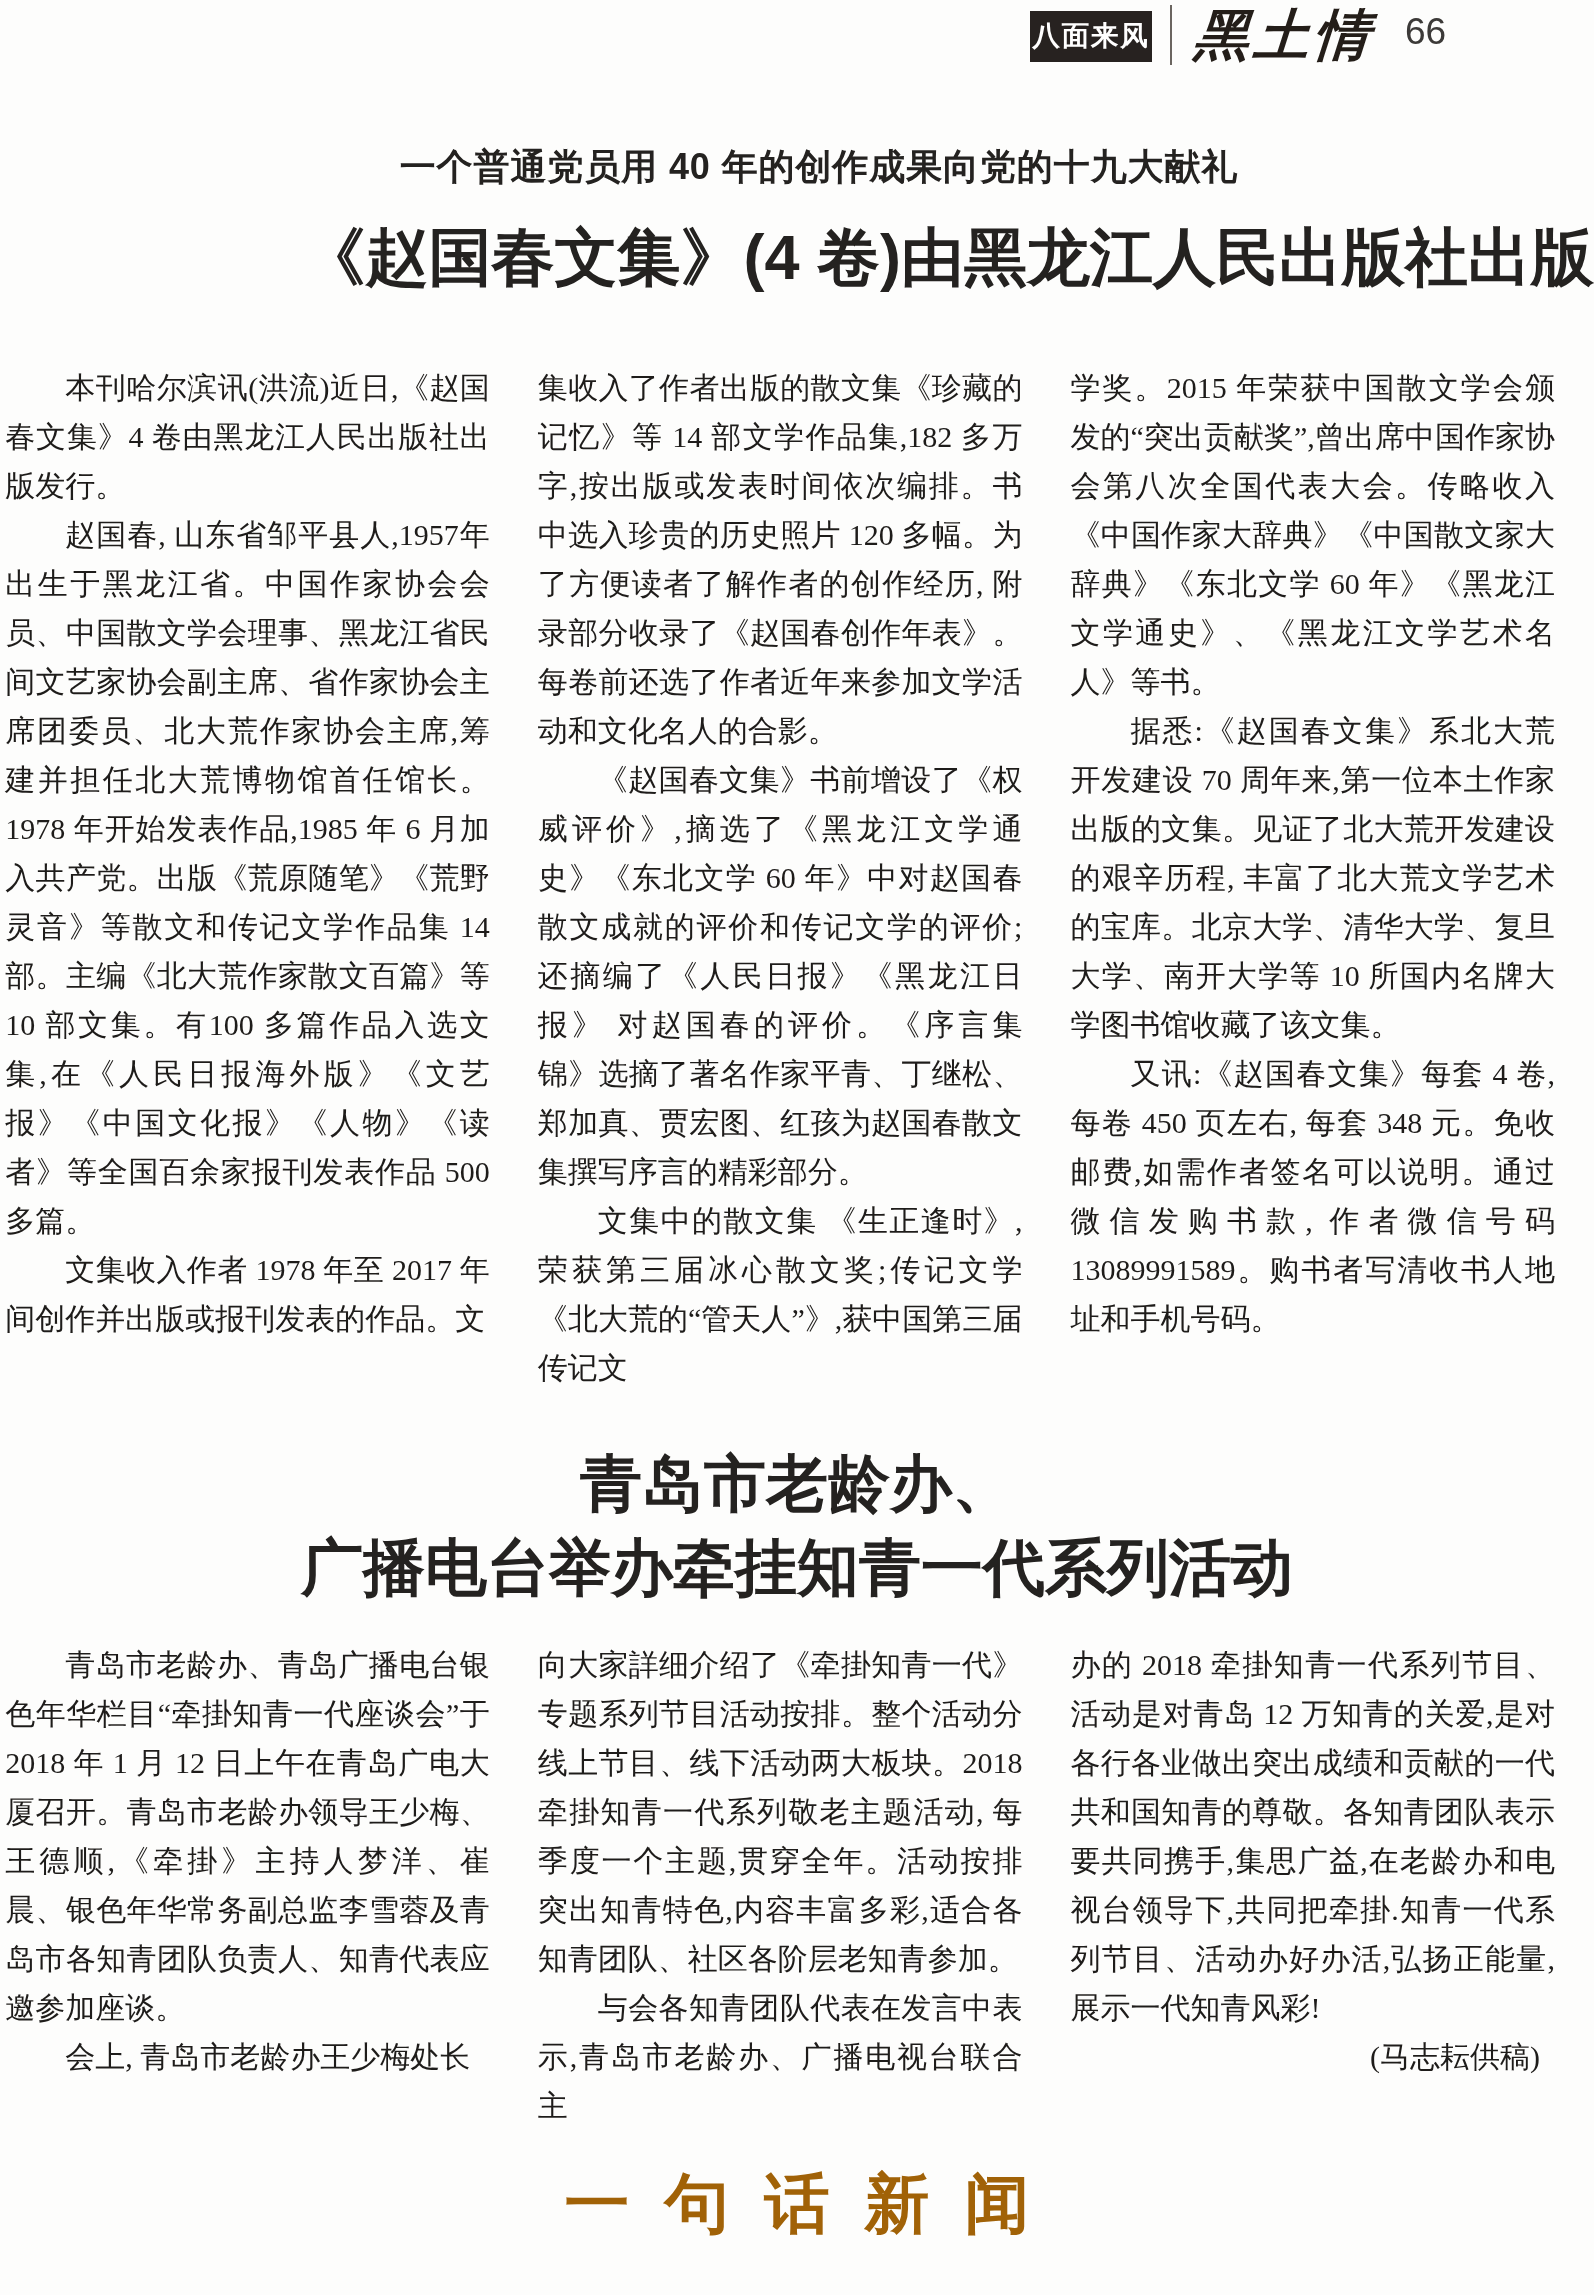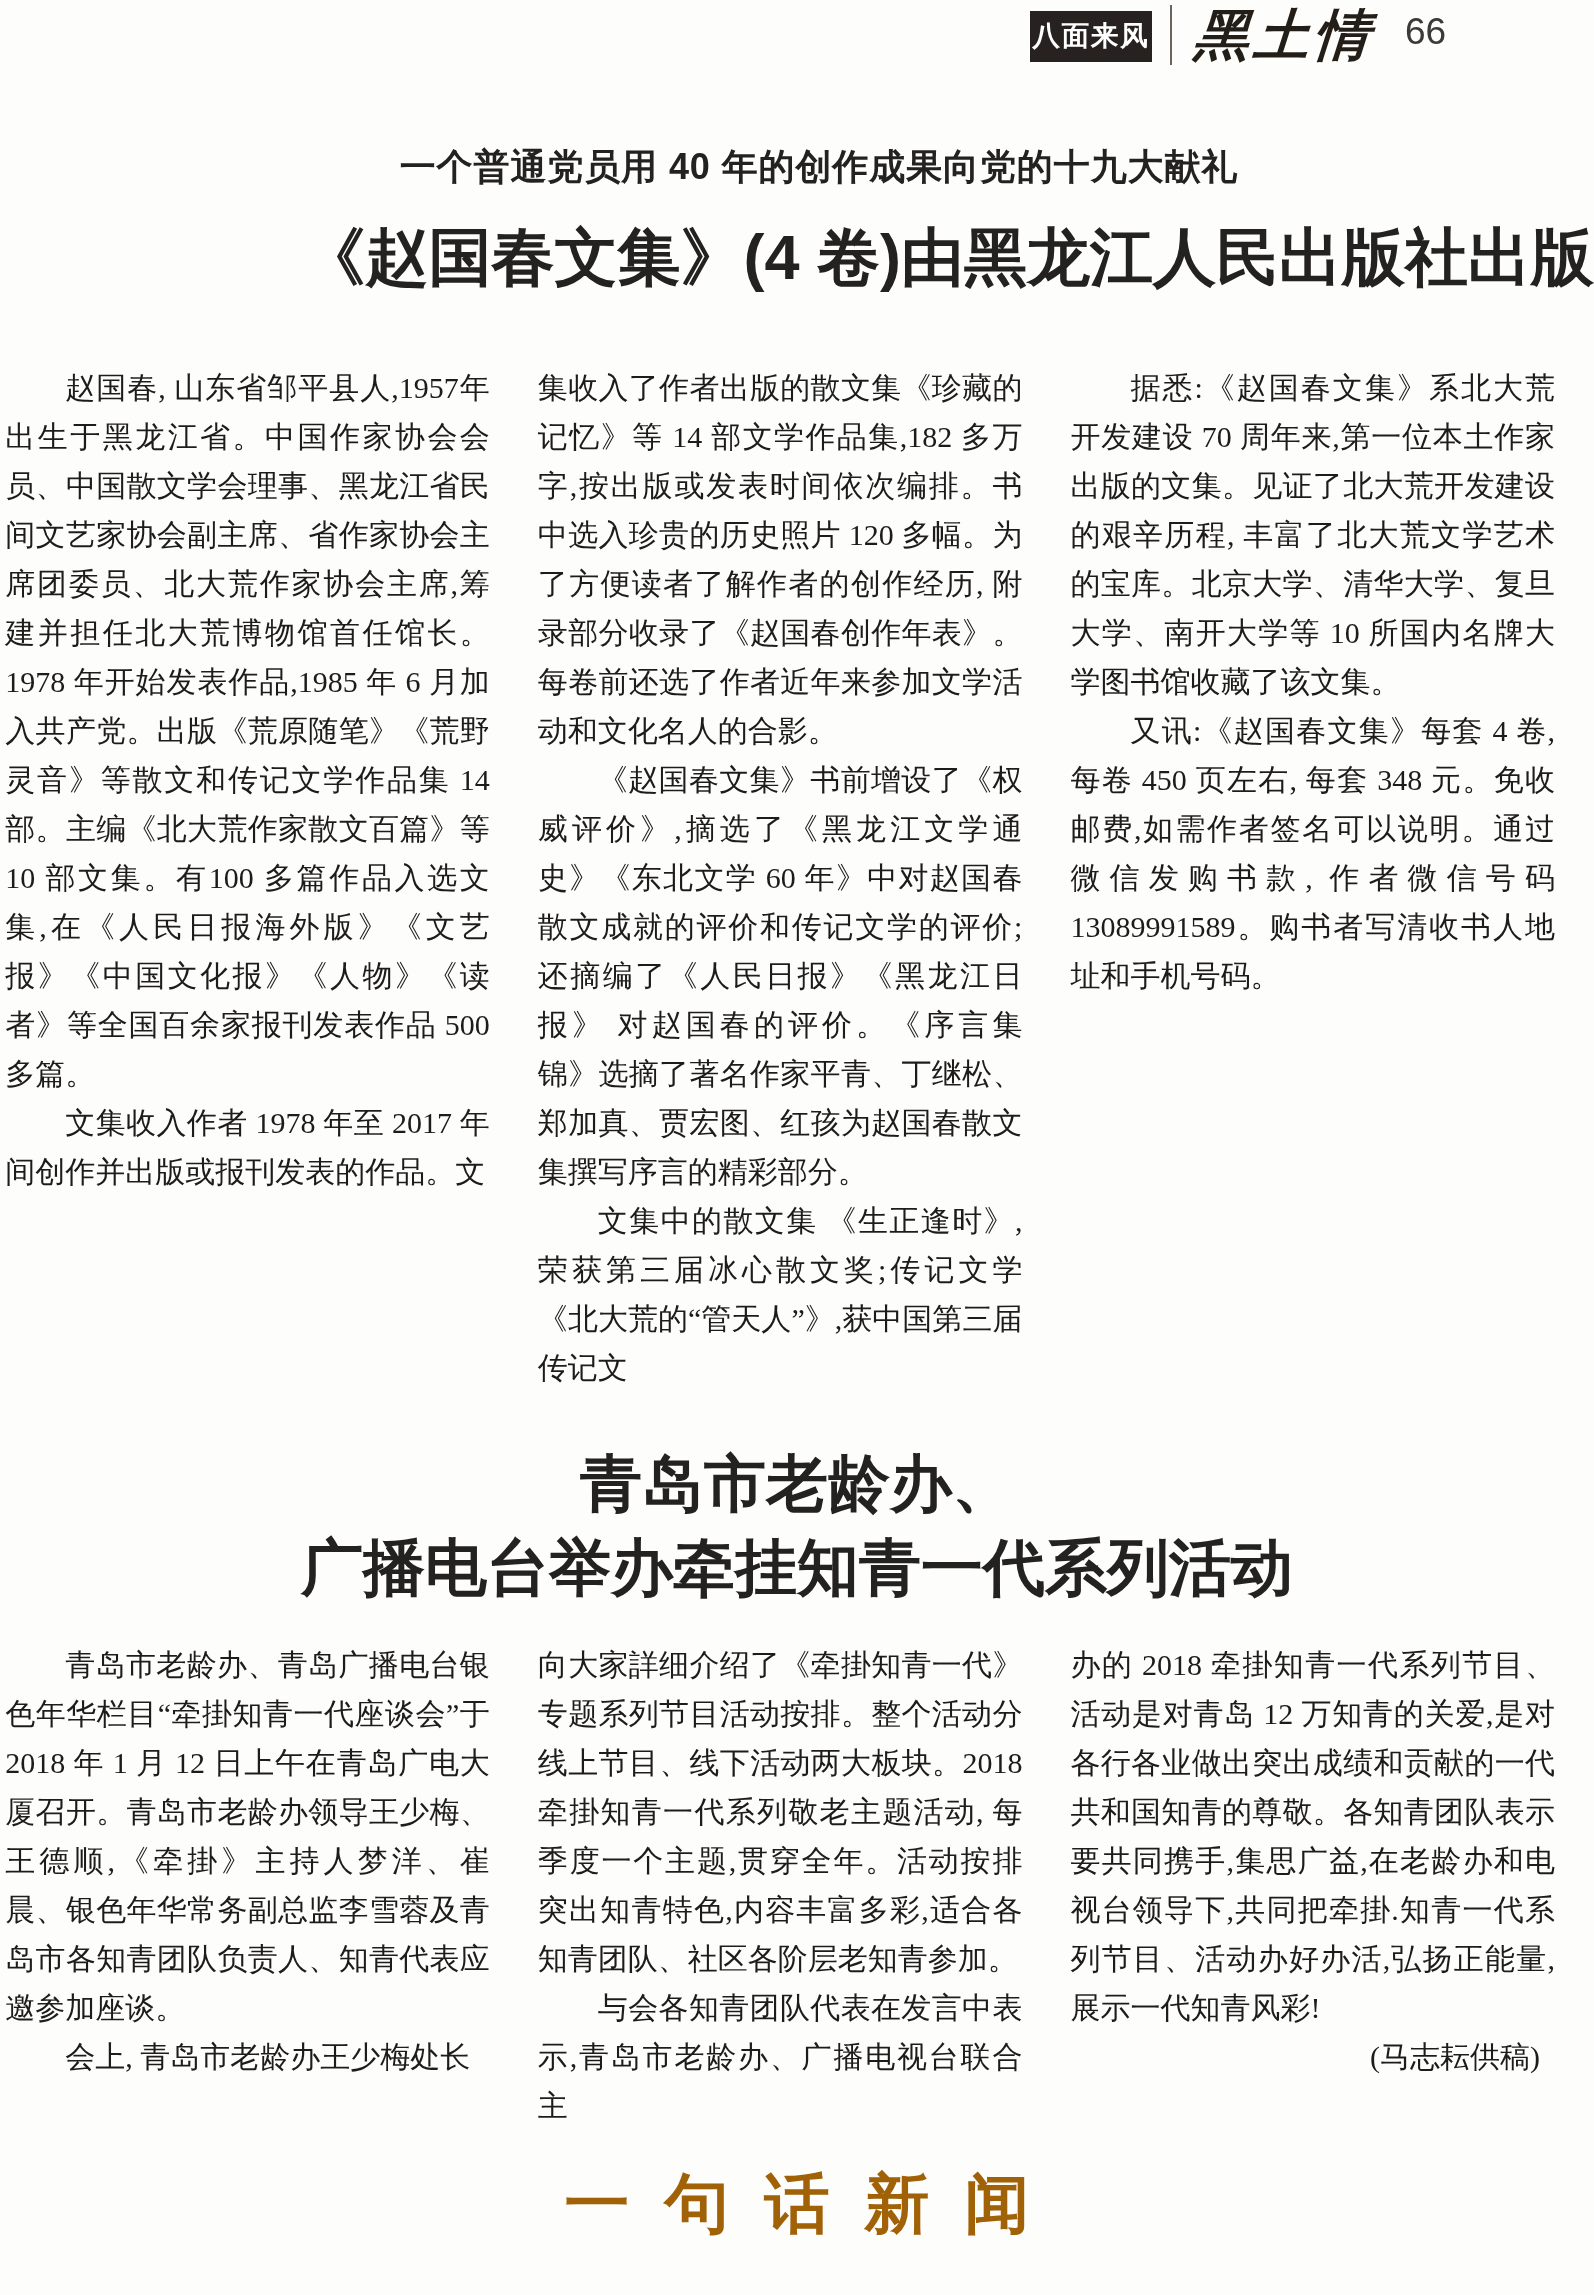--- a/index.html
+++ b/index.html
@@ -79,29 +79,31 @@
     <div class="mast-logo">黑土情</div>
     <div class="page-num">66</div>
   </div>
 
   <section>
     <div class="kicker">一个普通党员用 40 年的创作成果向党的十九大献礼</div>
     <h1 class="headline">《赵国春文集》(4 卷)由黑龙江人民出版社出版</h1>
 
     <div class="cols a1-cols">
       <div class="col">
+        <p class="ind">本刊哈尔滨讯(洪流)近日,《赵国春文集》4 卷由黑龙江人民出版社出版发行。</p>
         <p class="ind">赵国春, 山东省邹平县人,1957年出生于黑龙江省。中国作家协会会员、中国散文学会理事、黑龙江省民间文艺家协会副主席、省作家协会主席团委员、北大荒作家协会主席,筹建并担任北大荒博物馆首任馆长。1978 年开始发表作品,1985 年 6 月加入共产党。出版《荒原随笔》《荒野灵音》等散文和传记文学作品集 14 部。主编《北大荒作家散文百篇》等 10 部文集。有100 多篇作品入选文集,在《人民日报海外版》《文艺报》《中国文化报》《人物》《读者》等全国百余家报刊发表作品 500 多篇。</p>
         <p class="ind">文集收入作者 1978 年至 2017 年间创作并出版或报刊发表的作品。文</p>
       </div>
       <div class="col">
         <p>集收入了作者出版的散文集《珍藏的记忆》等 14 部文学作品集,182 多万字,按出版或发表时间依次编排。书中选入珍贵的历史照片 120 多幅。为了方便读者了解作者的创作经历, 附录部分收录了《赵国春创作年表》。每卷前还选了作者近年来参加文学活动和文化名人的合影。</p>
         <p class="ind">《赵国春文集》书前增设了《权威评价》,摘选了《黑龙江文学通史》《东北文学 60 年》中对赵国春散文成就的评价和传记文学的评价;还摘编了《人民日报》《黑龙江日报》 对赵国春的评价。《序言集锦》选摘了著名作家平青、丁继松、郑加真、贾宏图、红孩为赵国春散文集撰写序言的精彩部分。</p>
         <p class="ind">文集中的散文集 《生正逢时》,荣获第三届冰心散文奖;传记文学《北大荒的“管天人”》,获中国第三届传记文</p>
       </div>
       <div class="col">
+        <p>学奖。2015 年荣获中国散文学会颁发的“突出贡献奖”,曾出席中国作家协会第八次全国代表大会。传略收入《中国作家大辞典》《中国散文家大辞典》《东北文学 60 年》《黑龙江文学通史》、《黑龙江文学艺术名人》等书。</p>
         <p class="ind">据悉:《赵国春文集》系北大荒开发建设 70 周年来,第一位本土作家出版的文集。见证了北大荒开发建设的艰辛历程, 丰富了北大荒文学艺术的宝库。北京大学、清华大学、复旦大学、南开大学等 10 所国内名牌大学图书馆收藏了该文集。</p>
         <p class="ind">又讯:《赵国春文集》每套 4 卷,每卷 450 页左右, 每套 348 元。免收邮费,如需作者签名可以说明。通过微信发购书款, 作者微信号码13089991589。购书者写清收书人地址和手机号码。</p>
       </div>
     </div>
   </section>
 
   <section>
     <h2 class="headline2 a2-title1">青岛市老龄办、</h2>
     <h2 class="headline2">广播电台举办牵挂知青一代系列活动</h2>
 

